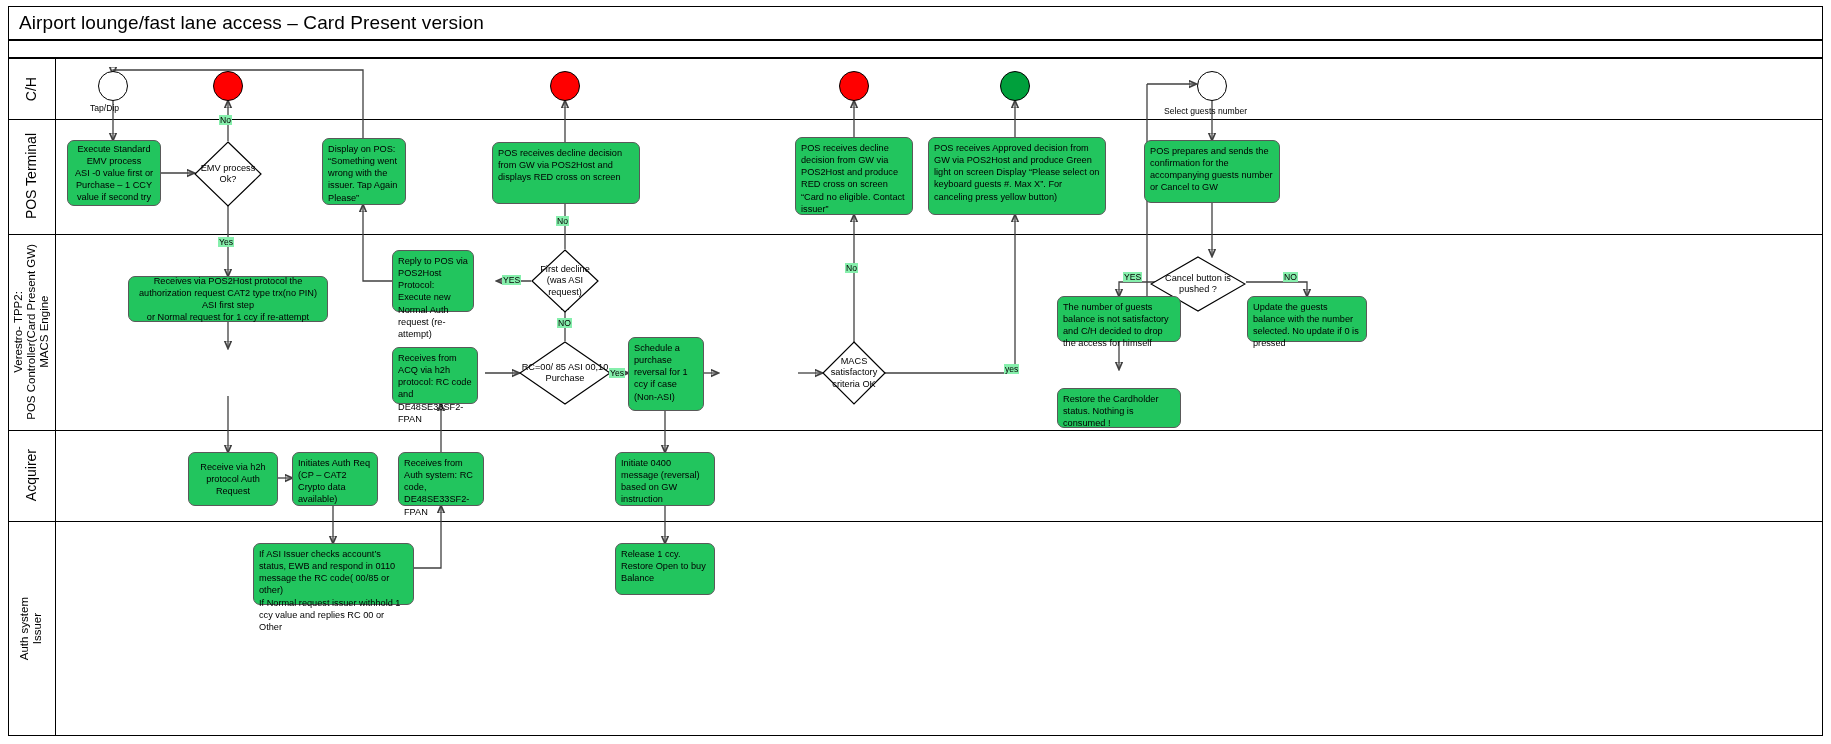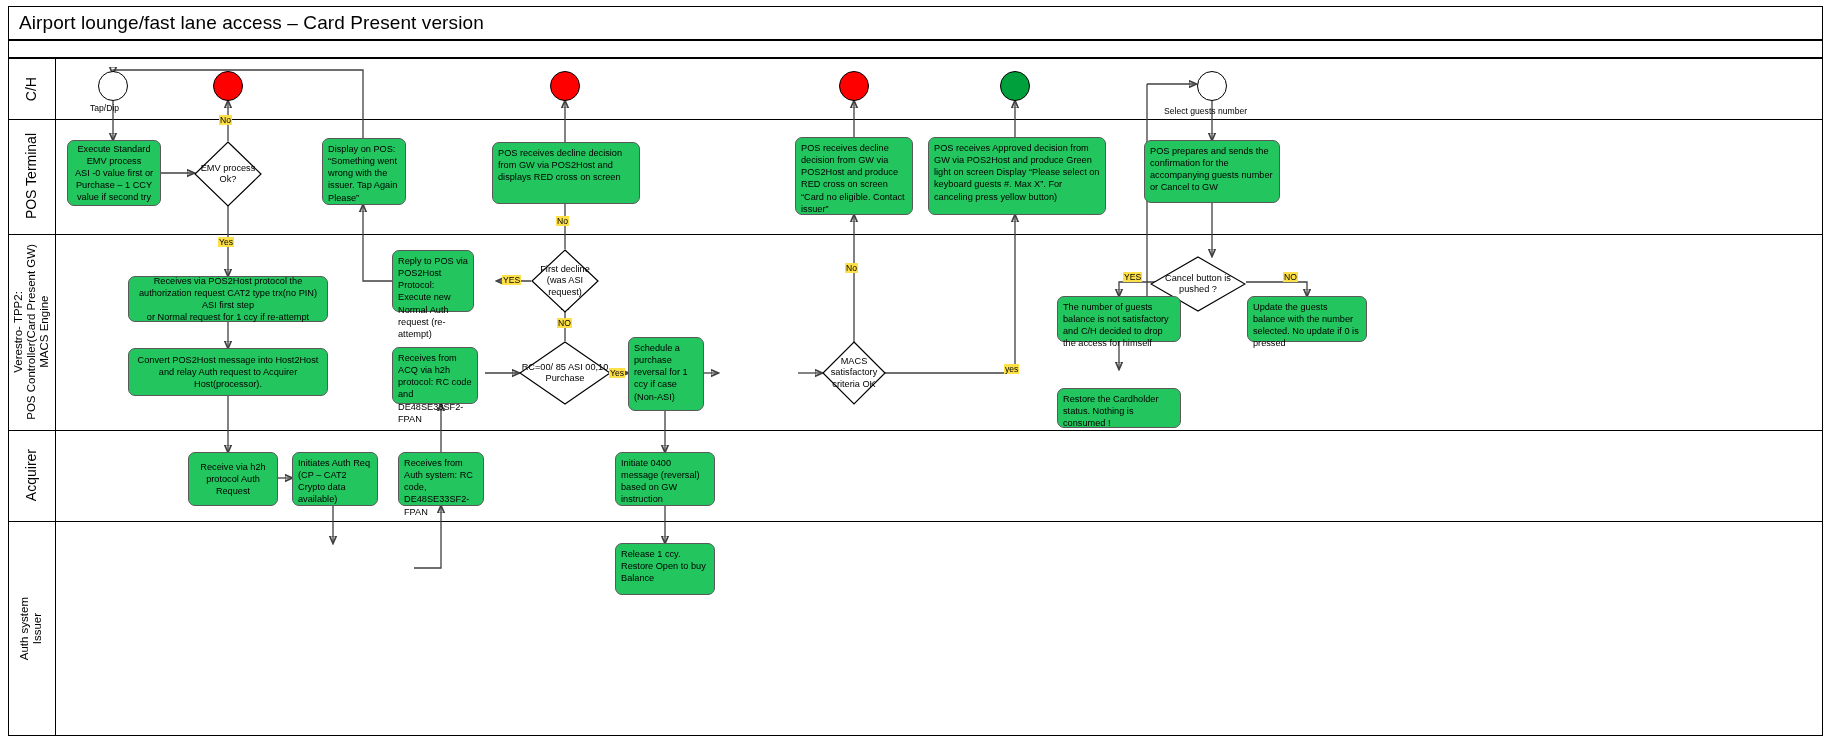--- a/index.html
+++ b/index.html
@@ -33,21 +33,21 @@
   .diamond .dshape{position:absolute;left:0;top:0;width:100%;height:100%;}
   .diamond .dtxt{position:absolute;left:0;top:0;width:100%;height:100%;display:flex;align-items:center;
         justify-content:center;text-align:center;font-size:9.2px;line-height:1.25;}
 
   .circle{position:absolute;border-radius:50%;box-sizing:border-box;}
   .circle.plain{border:1.6px solid #000;background:#fff;}
   .circle.red{border:1.6px solid #000;background:#FF0000;}
   .circle.green{border:1.6px solid #000;background:#00A03C;}
 
   .nodelabel{position:absolute;font-size:8.6px;white-space:nowrap;}
-  .edgelabel{position:absolute;font-size:8.6px;background:#fde047;padding:0 1px;white-space:nowrap;}
+  .edgelabel{position:absolute;font-size:8.6px;background:#86efac;padding:0 1px;white-space:nowrap;}
 
   svg.edges{position:absolute;left:0;top:0;width:1831px;height:744px;pointer-events:none;}
   svg.edges line,svg.edges path,svg.edges polyline{stroke:#404040;stroke-width:1.3px;fill:none;}
 </style>
 </head>
 <body>
 
 <div id="canvas">
 
   <div class="frame title-bar">
@@ -183,21 +183,20 @@
   <div class="box l" style="left:795px;top:137px;width:118px;height:78px;">POS receives decline decision from GW via POS2Host and produce RED cross on screen “Card no eligible. Contact issuer”</div>
 
   <div class="box l" style="left:928px;top:137px;width:178px;height:78px;">POS receives Approved decision from GW via POS2Host and produce Green light on screen Display  “Please select on keyboard guests #. Max X”. For canceling press yellow button)</div>
 
   <div class="box l" style="left:1144px;top:140px;width:136px;height:63px;">POS prepares and sends the confirmation for the accompanying guests  number or Cancel to GW</div>
 
   <div class="box c" style="left:128px;top:276px;width:200px;height:46px;white-space:pre-line;">Receives via POS2Host protocol the authorization request CAT2 type trx(no PIN)
 ASI  first step
 or Normal request for 1 ccy if re-attempt</div>
 
-  <div class="box c" style="left:128px;top:348px;width:200px;height:48px;">Convert POS2Host message into Host2Host and relay Auth request to Acquirer Host(processor).</div>
 
   <div class="box l" style="left:392px;top:250px;width:82px;height:62px;">Reply to POS via POS2Host Protocol: Execute new  Normal Auth request (re-attempt)</div>
 
   <div class="diamond" style="left:531px;top:249px;width:68px;height:64px;">
     <svg class="dshape" viewBox="0 0 68 64" preserveAspectRatio="none">
         <polygon points="34,1 67,32 34,63 1,32" fill="#fff" stroke="#000" stroke-width="1.2"></polygon>
       </svg>
     <div class="dtxt">First decline (was ASI request)</div>
   </div>
 
@@ -234,20 +233,22 @@
   <div class="box l" style="left:1247px;top:296px;width:120px;height:46px;">Update the guests balance with the number selected. No update if 0 is pressed</div>
 
   <div class="box c" style="left:188px;top:452px;width:90px;height:54px;">Receive via  h2h protocol  Auth Request</div>
 
   <div class="box l" style="left:292px;top:452px;width:86px;height:54px;">Initiates Auth Req (CP – CAT2 Crypto data available)</div>
 
   <div class="box l" style="left:398px;top:452px;width:86px;height:54px;">Receives from Auth system: RC code, DE48SE33SF2-FPAN</div>
 
   <div class="box l" style="left:615px;top:452px;width:100px;height:54px;">Initiate 0400 message (reversal) based on GW instruction</div>
 
+  <div class="box l" style="left:253px;top:543px;width:161px;height:62px;white-space:pre-line;">If ASI Issuer checks account’s status, EWB and respond in 0110 message  the RC code( 00/85 or other)
+If Normal request issuer withhold 1 ccy value and replies RC 00  or Other</div>
 
   <div class="box l" style="left:615px;top:543px;width:100px;height:52px;">Release 1 ccy. Restore Open to buy Balance</div>
 
   <div class="edgelabel" style="left:219px;top:115px;">No</div>
   <div class="edgelabel" style="left:218px;top:237px;">Yes</div>
   <div class="edgelabel" style="left:556px;top:216px;">No</div>
   <div class="edgelabel" style="left:502px;top:275px;">YES</div>
   <div class="edgelabel" style="left:557px;top:318px;">NO</div>
   <div class="edgelabel" style="left:609px;top:368px;">Yes</div>
   <div class="edgelabel" style="left:845px;top:263px;">No</div>

